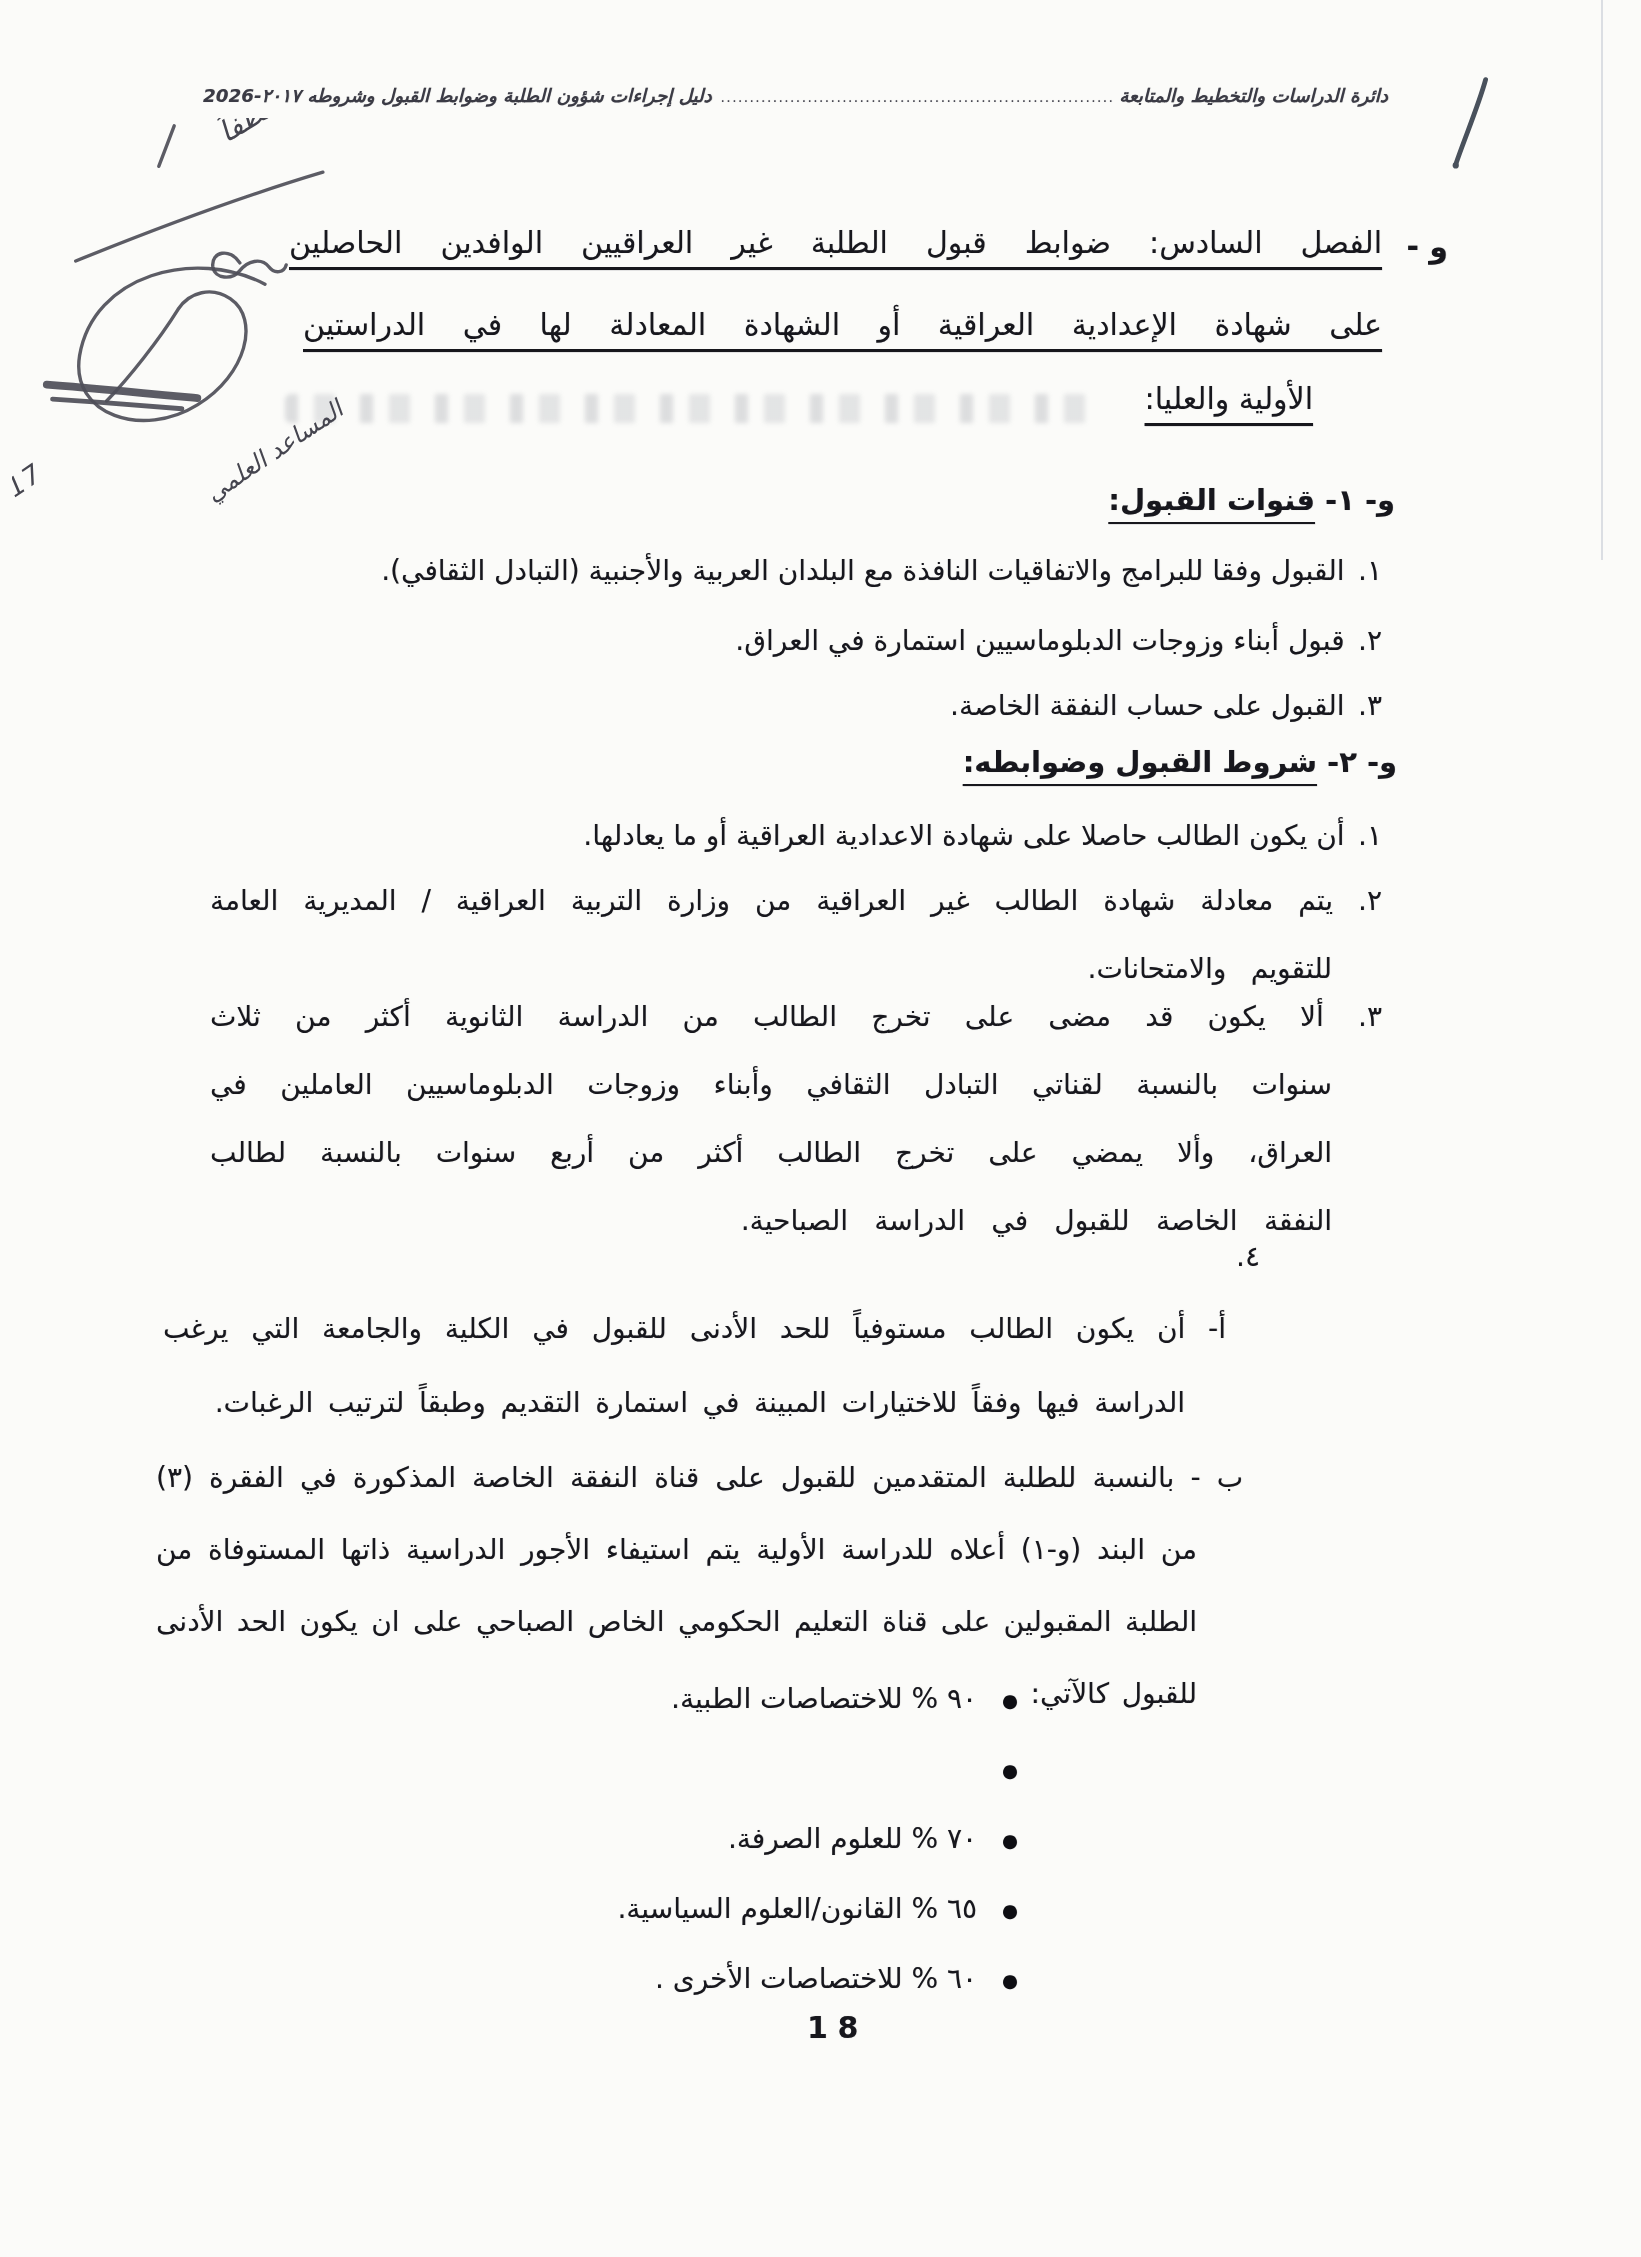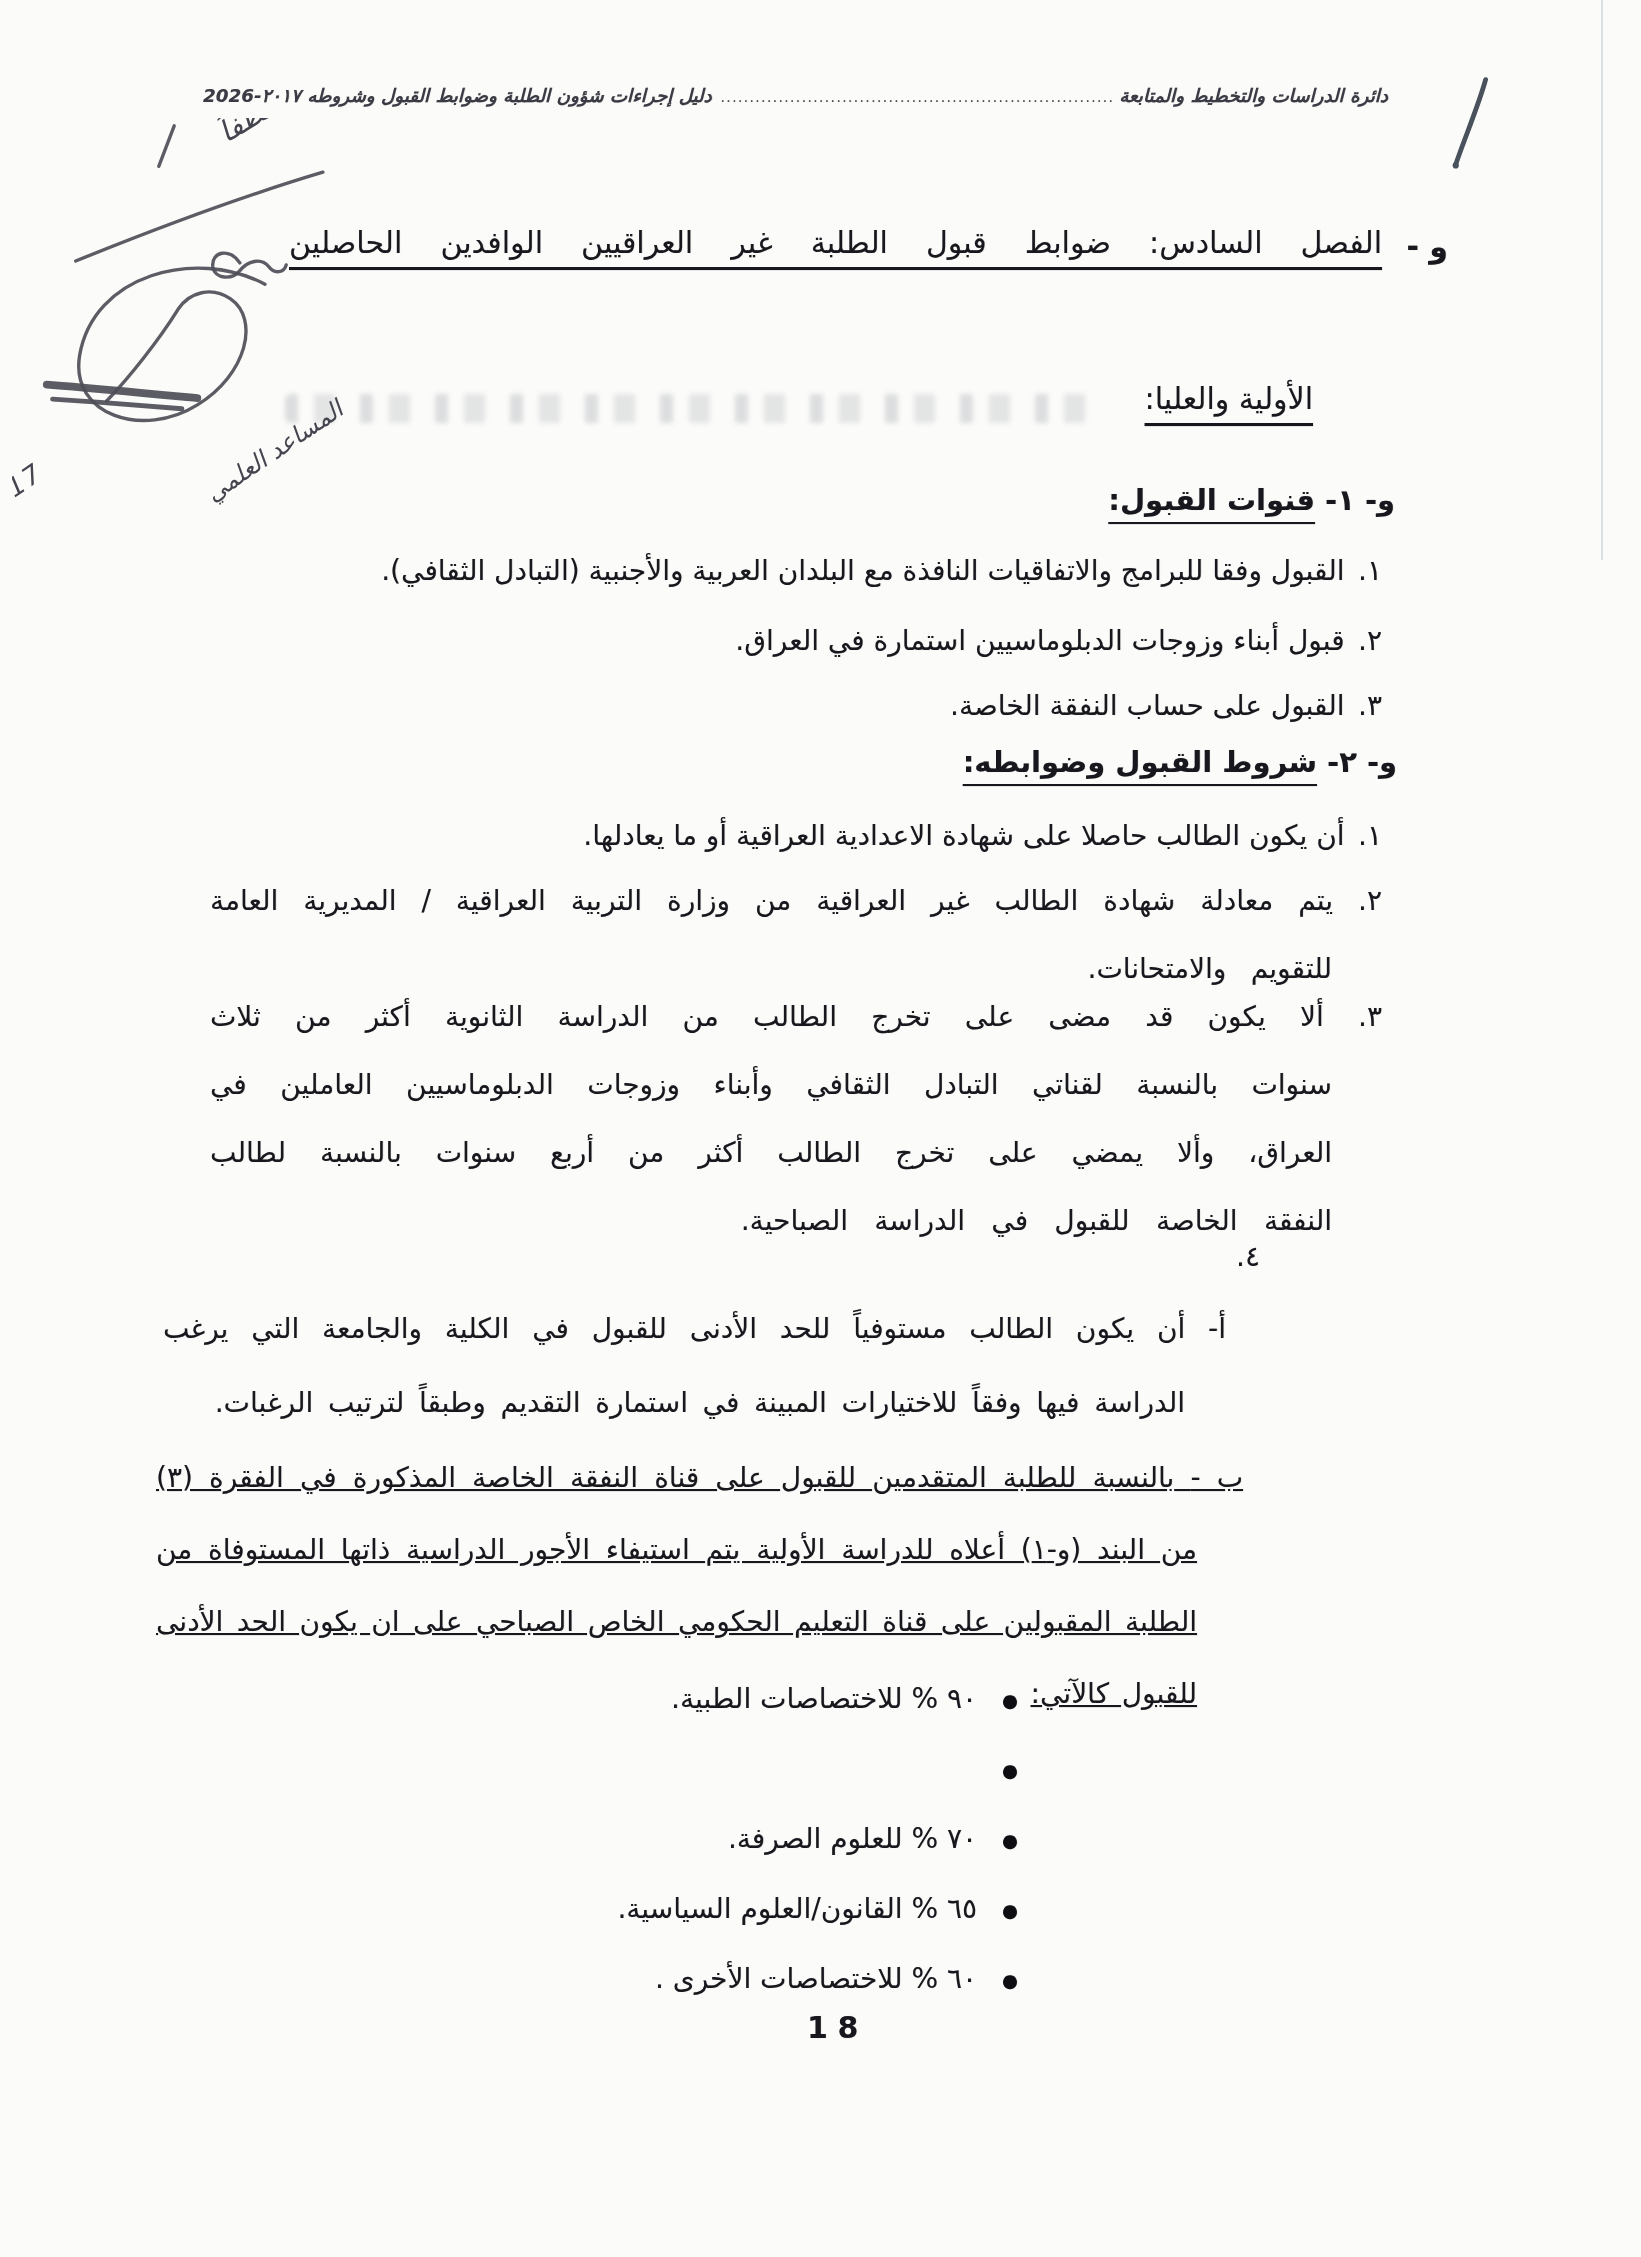--- a/index.html
+++ b/index.html
@@ -46,21 +46,21 @@
     line-height:68px; text-align:justify; text-indent:-50px; padding-right:50px; }
   .p-i2{ top:867px; word-spacing:15.4px; }
   .p-i3{ top:983px; word-spacing:17.4px; }
 
   .item4{ position:absolute; top:1240px; right:381px; font-size:28px; }
 
   .sub-para{ position:absolute; font-size:28px; text-align:justify; }
   .sub-a{ top:1292px; right:415px; width:1022px; line-height:74px;
     text-indent:-41px; padding-right:41px; word-spacing:5.8px; }
   .sub-b{ top:1442px; right:398px; width:1041px; line-height:72px;
-    text-indent:-46px; padding-right:46px; word-spacing:3.9px;text-decoration:underline; }
+    text-indent:-46px; padding-right:46px; word-spacing:3.9px; }
 
   
   .bullets{ position:absolute; top:1663px; right:623px; }
   .brow{ display:flex; align-items:center; gap:25px; height:70px;
     font-size:28px; white-space:nowrap; }
   .bdot{ font-size:18.3px; color:#0d0d12; transform:translateY(1.9px); }
 
   .page-num{ position:absolute; top:2010px; left:807px; font-size:30px;
     font-weight:700; letter-spacing:9.7px; }
 
@@ -103,20 +103,23 @@
     <path d="M 36,276 C 88,280 150,286 192,290" stroke-width="8"></path>
     <path d="M 42,291 C 86,294 140,298 176,301" stroke-width="5"></path>
     <text transform="translate(222,26) rotate(-31)" text-anchor="end" font-size="30">الاعلام لطفاً</text>
     <text transform="translate(34,372) rotate(-34)" text-anchor="start" font-size="27" letter-spacing="2">30/6/2017</text>
     <text transform="translate(208,398) rotate(-34)" text-anchor="end" font-size="25">المساعد العلمي</text>
   </svg>
 
   <div class="chapter-marker ink">و -</div>
   <div class="t-line t1 ink">
     <span class="u-title">الفصل السادس: ضوابط قبول الطلبة غير العراقيين الوافدين الحاصلين</span>
+  </div>
+  <div class="t-line t2 ink">
+    <span class="u-title">على شهادة الإعدادية العراقية أو الشهادة المعادلة لها في الدراستين</span>
   </div>
   <div class="t-line t3 ink">
     <span class="u-title">الأولية والعليا:</span>
   </div>
 
   <div class="sec-h h1 ink">
     <span>و- ١- </span><span class="u-h">قنوات القبول:</span>
   </div>
   <div class="li-single s1-i1 ink">
     <span>١.</span>

